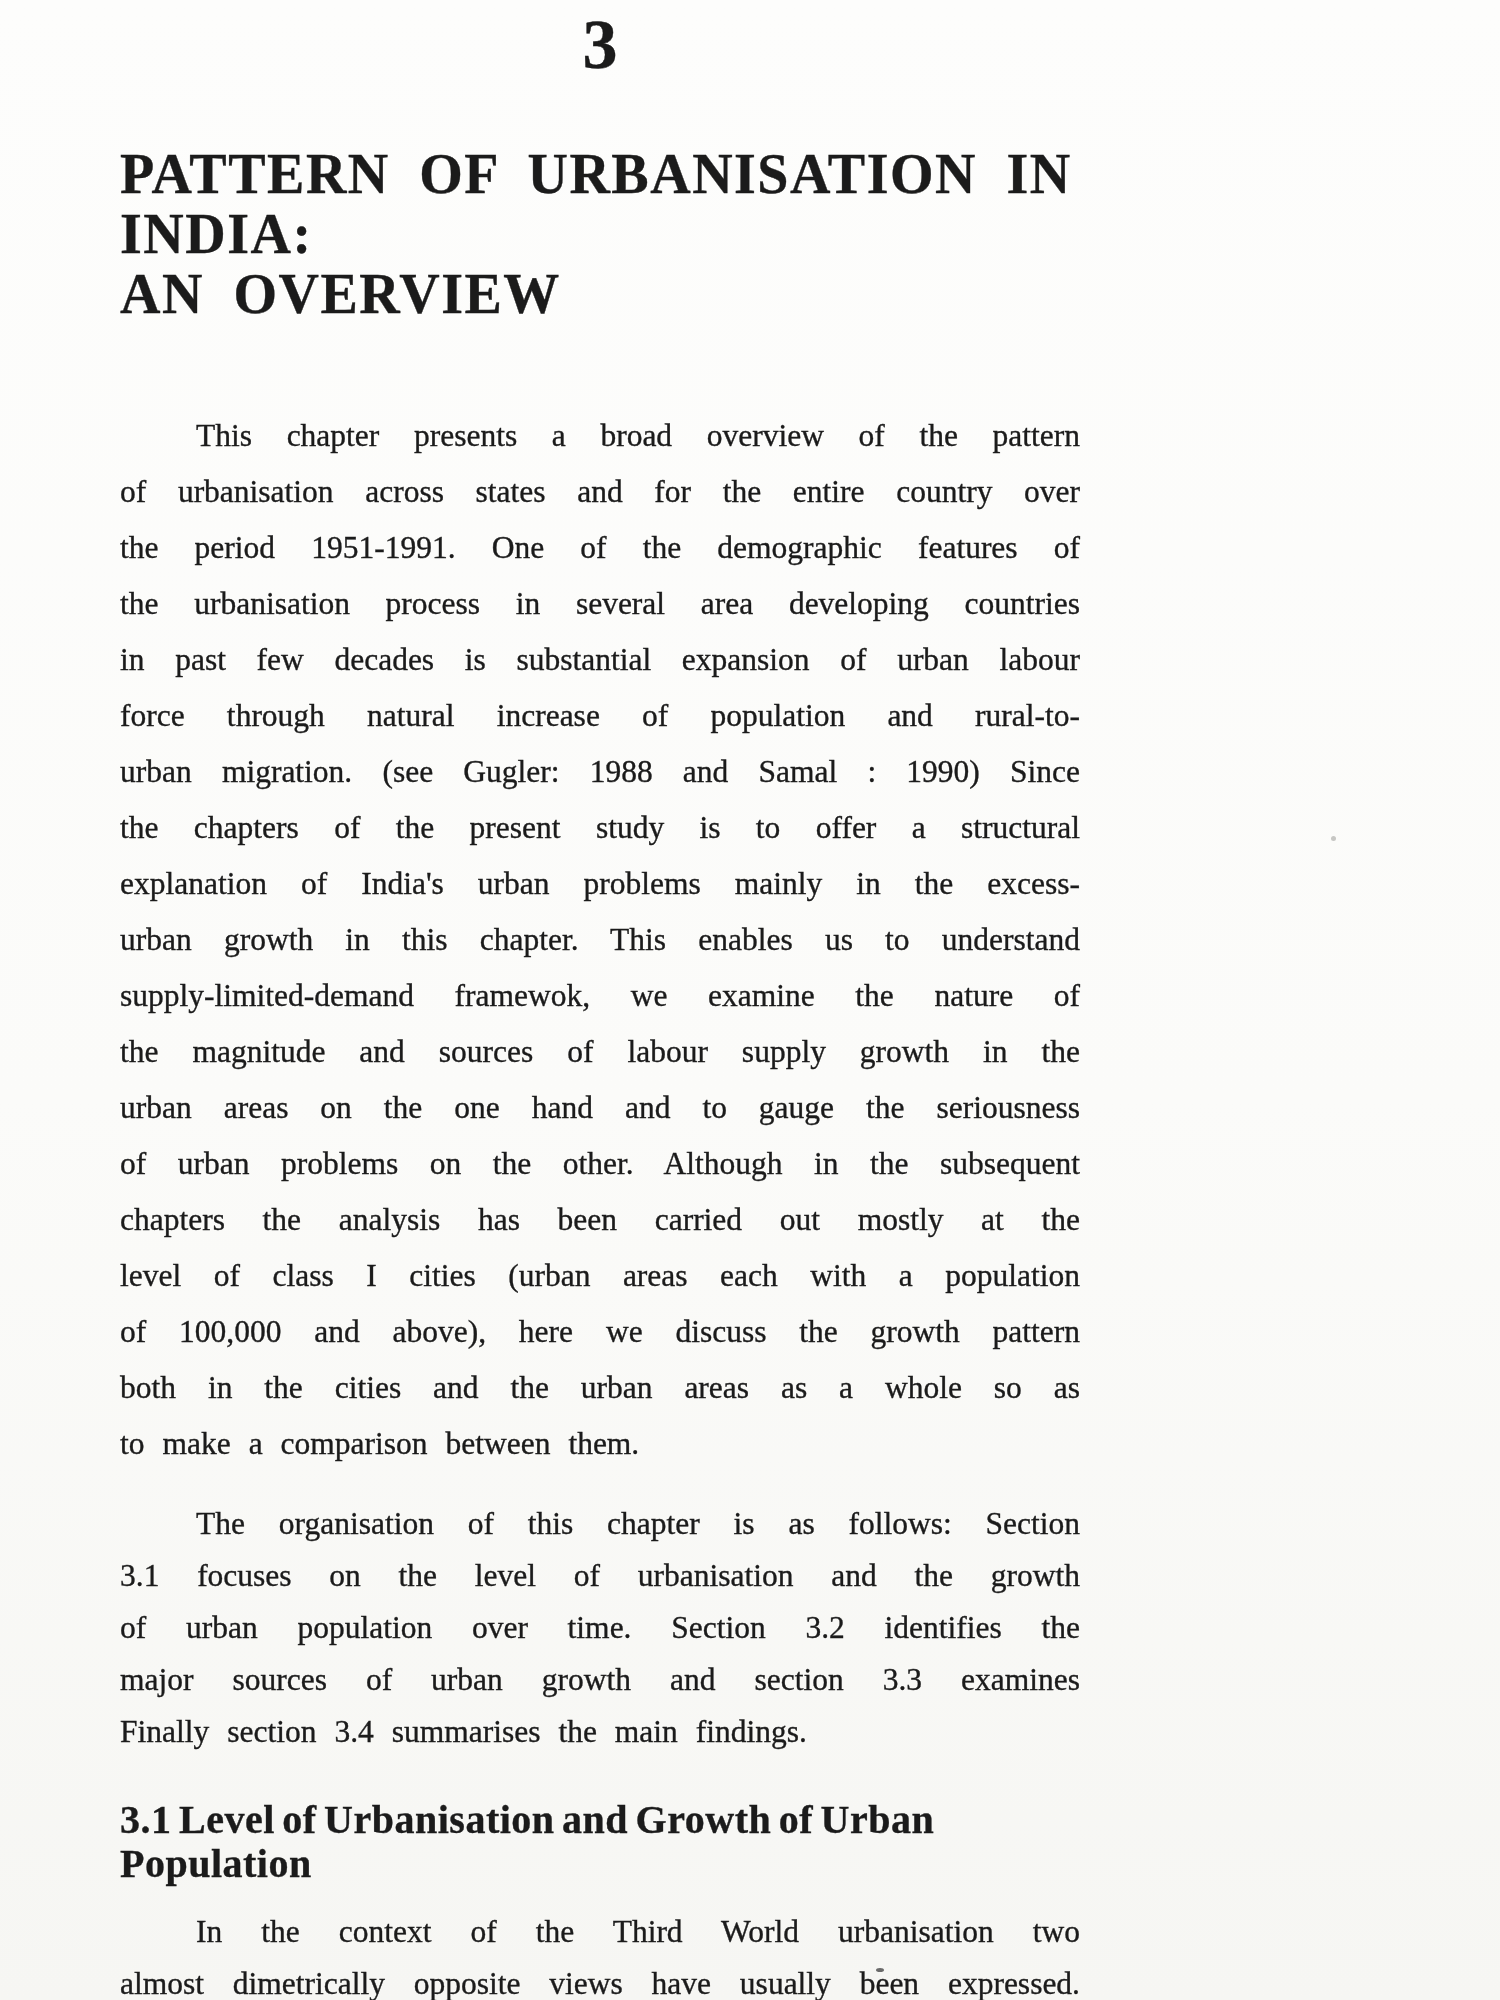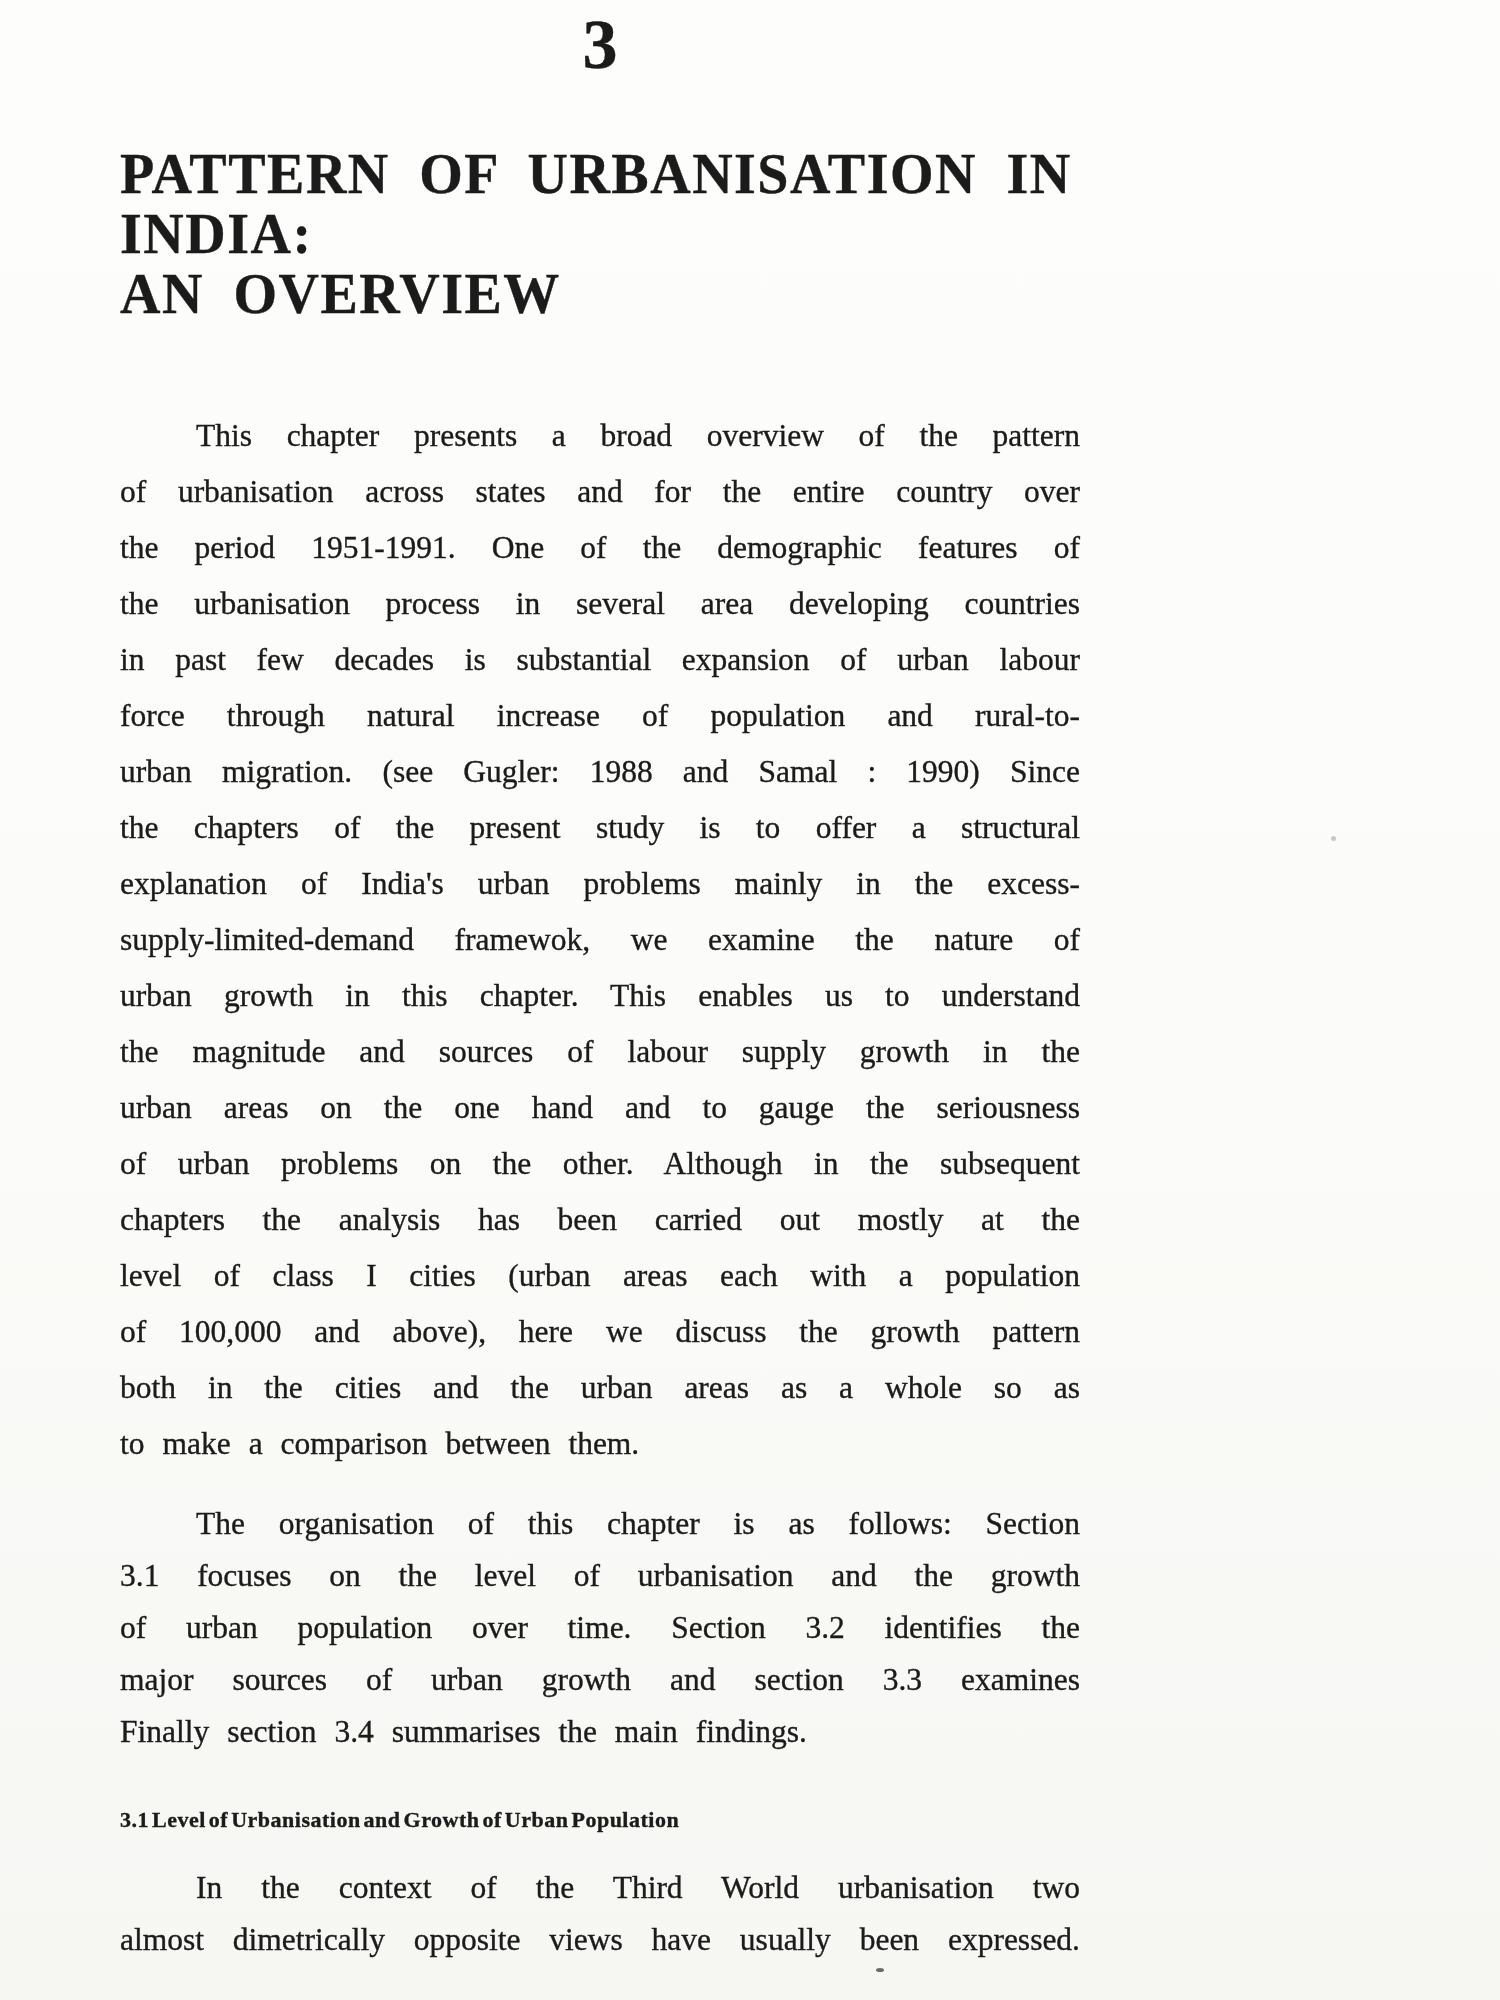--- a/index.html
+++ b/index.html
@@ -53,21 +53,21 @@
   .jl-left{
     text-align:left;
     word-spacing:0.32em;
   }
   .indent{text-indent:76px;}
   .p1{margin-top:84px;}
   .p2{margin-top:26px;}
   .p2 .ln{line-height:52px;}
   .heading{
     margin-top:40px;
-    font-size:22px;
+    font-size:40px;
     line-height:44px;
     font-weight:bold;
     letter-spacing:0.5px;
     word-spacing:-3px;
   }
   .p3{margin-top:20px;}
   .p3 .ln{line-height:52px;}
   .speck{
     position:absolute;
     border-radius:50%;
@@ -91,22 +91,22 @@
     <div class="para p1">
       <span class="ln jl indent">This chapter presents a broad overview of the pattern</span>
       <span class="ln jl">of urbanisation across states and for the entire country over</span>
       <span class="ln jl">the period 1951-1991. One of the demographic features of</span>
       <span class="ln jl">the urbanisation process in several area developing countries</span>
       <span class="ln jl">in past few decades is substantial expansion of urban labour</span>
       <span class="ln jl">force through natural increase of population and rural-to-</span>
       <span class="ln jl">urban migration. (see Gugler: 1988 and Samal : 1990) Since</span>
       <span class="ln jl">the chapters of the present study is to offer a structural</span>
       <span class="ln jl">explanation of India's urban problems mainly in the excess-</span>
+      <span class="ln jl">urban growth in this chapter. This enables us to understand</span>
       <span class="ln jl">supply-limited-demand framewok, we examine the nature of</span>
-      <span class="ln jl">urban growth in this chapter. This enables us to understand</span>
       <span class="ln jl">the magnitude and sources of labour supply growth in the</span>
       <span class="ln jl">urban areas on the one hand and to gauge the seriousness</span>
       <span class="ln jl">of urban problems on the other. Although in the subsequent</span>
       <span class="ln jl">chapters the analysis has been carried out mostly at the</span>
       <span class="ln jl">level of class I cities (urban areas each with a population</span>
       <span class="ln jl">of 100,000 and above), here we discuss the growth pattern</span>
       <span class="ln jl">both in the cities and the urban areas as a whole so as</span>
       <span class="ln jl-left">to make a comparison between them.</span>
     </div>
 

